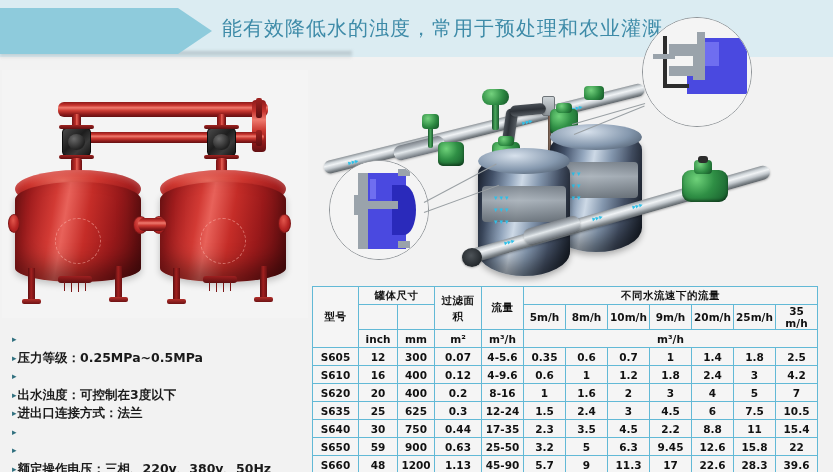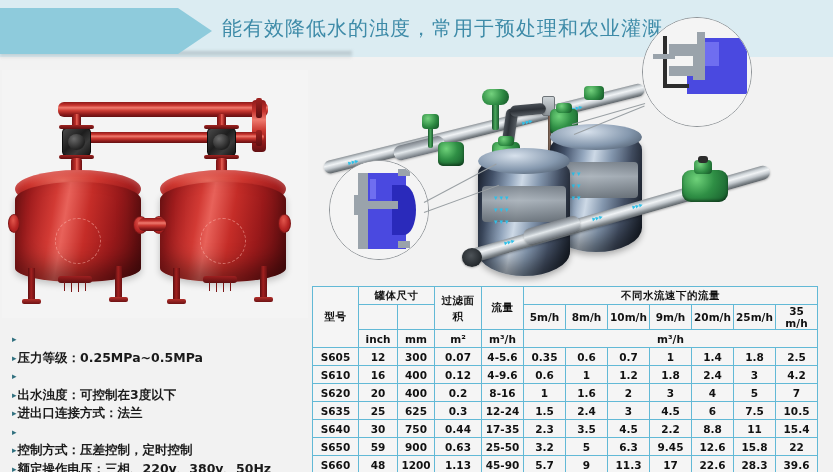--- a/index.html
+++ b/index.html
@@ -437,21 +437,20 @@
     </div>
     <div class="bullet-row">
       <span class="bullet-mark">▸</span>
       <span class="bullet-text">进出口连接方式：法兰</span>
     </div>
     <div class="bullet-row">
       <span class="bullet-mark">▸</span>
     </div>
     <div class="bullet-row">
       <span class="bullet-mark">▸</span>
-      <span class="bullet-text">控制方式：压差控制，定时控制</span>
     </div>
     <div class="bullet-row">
       <span class="bullet-mark">▸</span>
       <span class="bullet-text">额定操作电压：三相、220v、380v、50Hz</span>
     </div>
   </div>
 
   <div class="table-wrap">
     <table class="spec">
       <thead>

